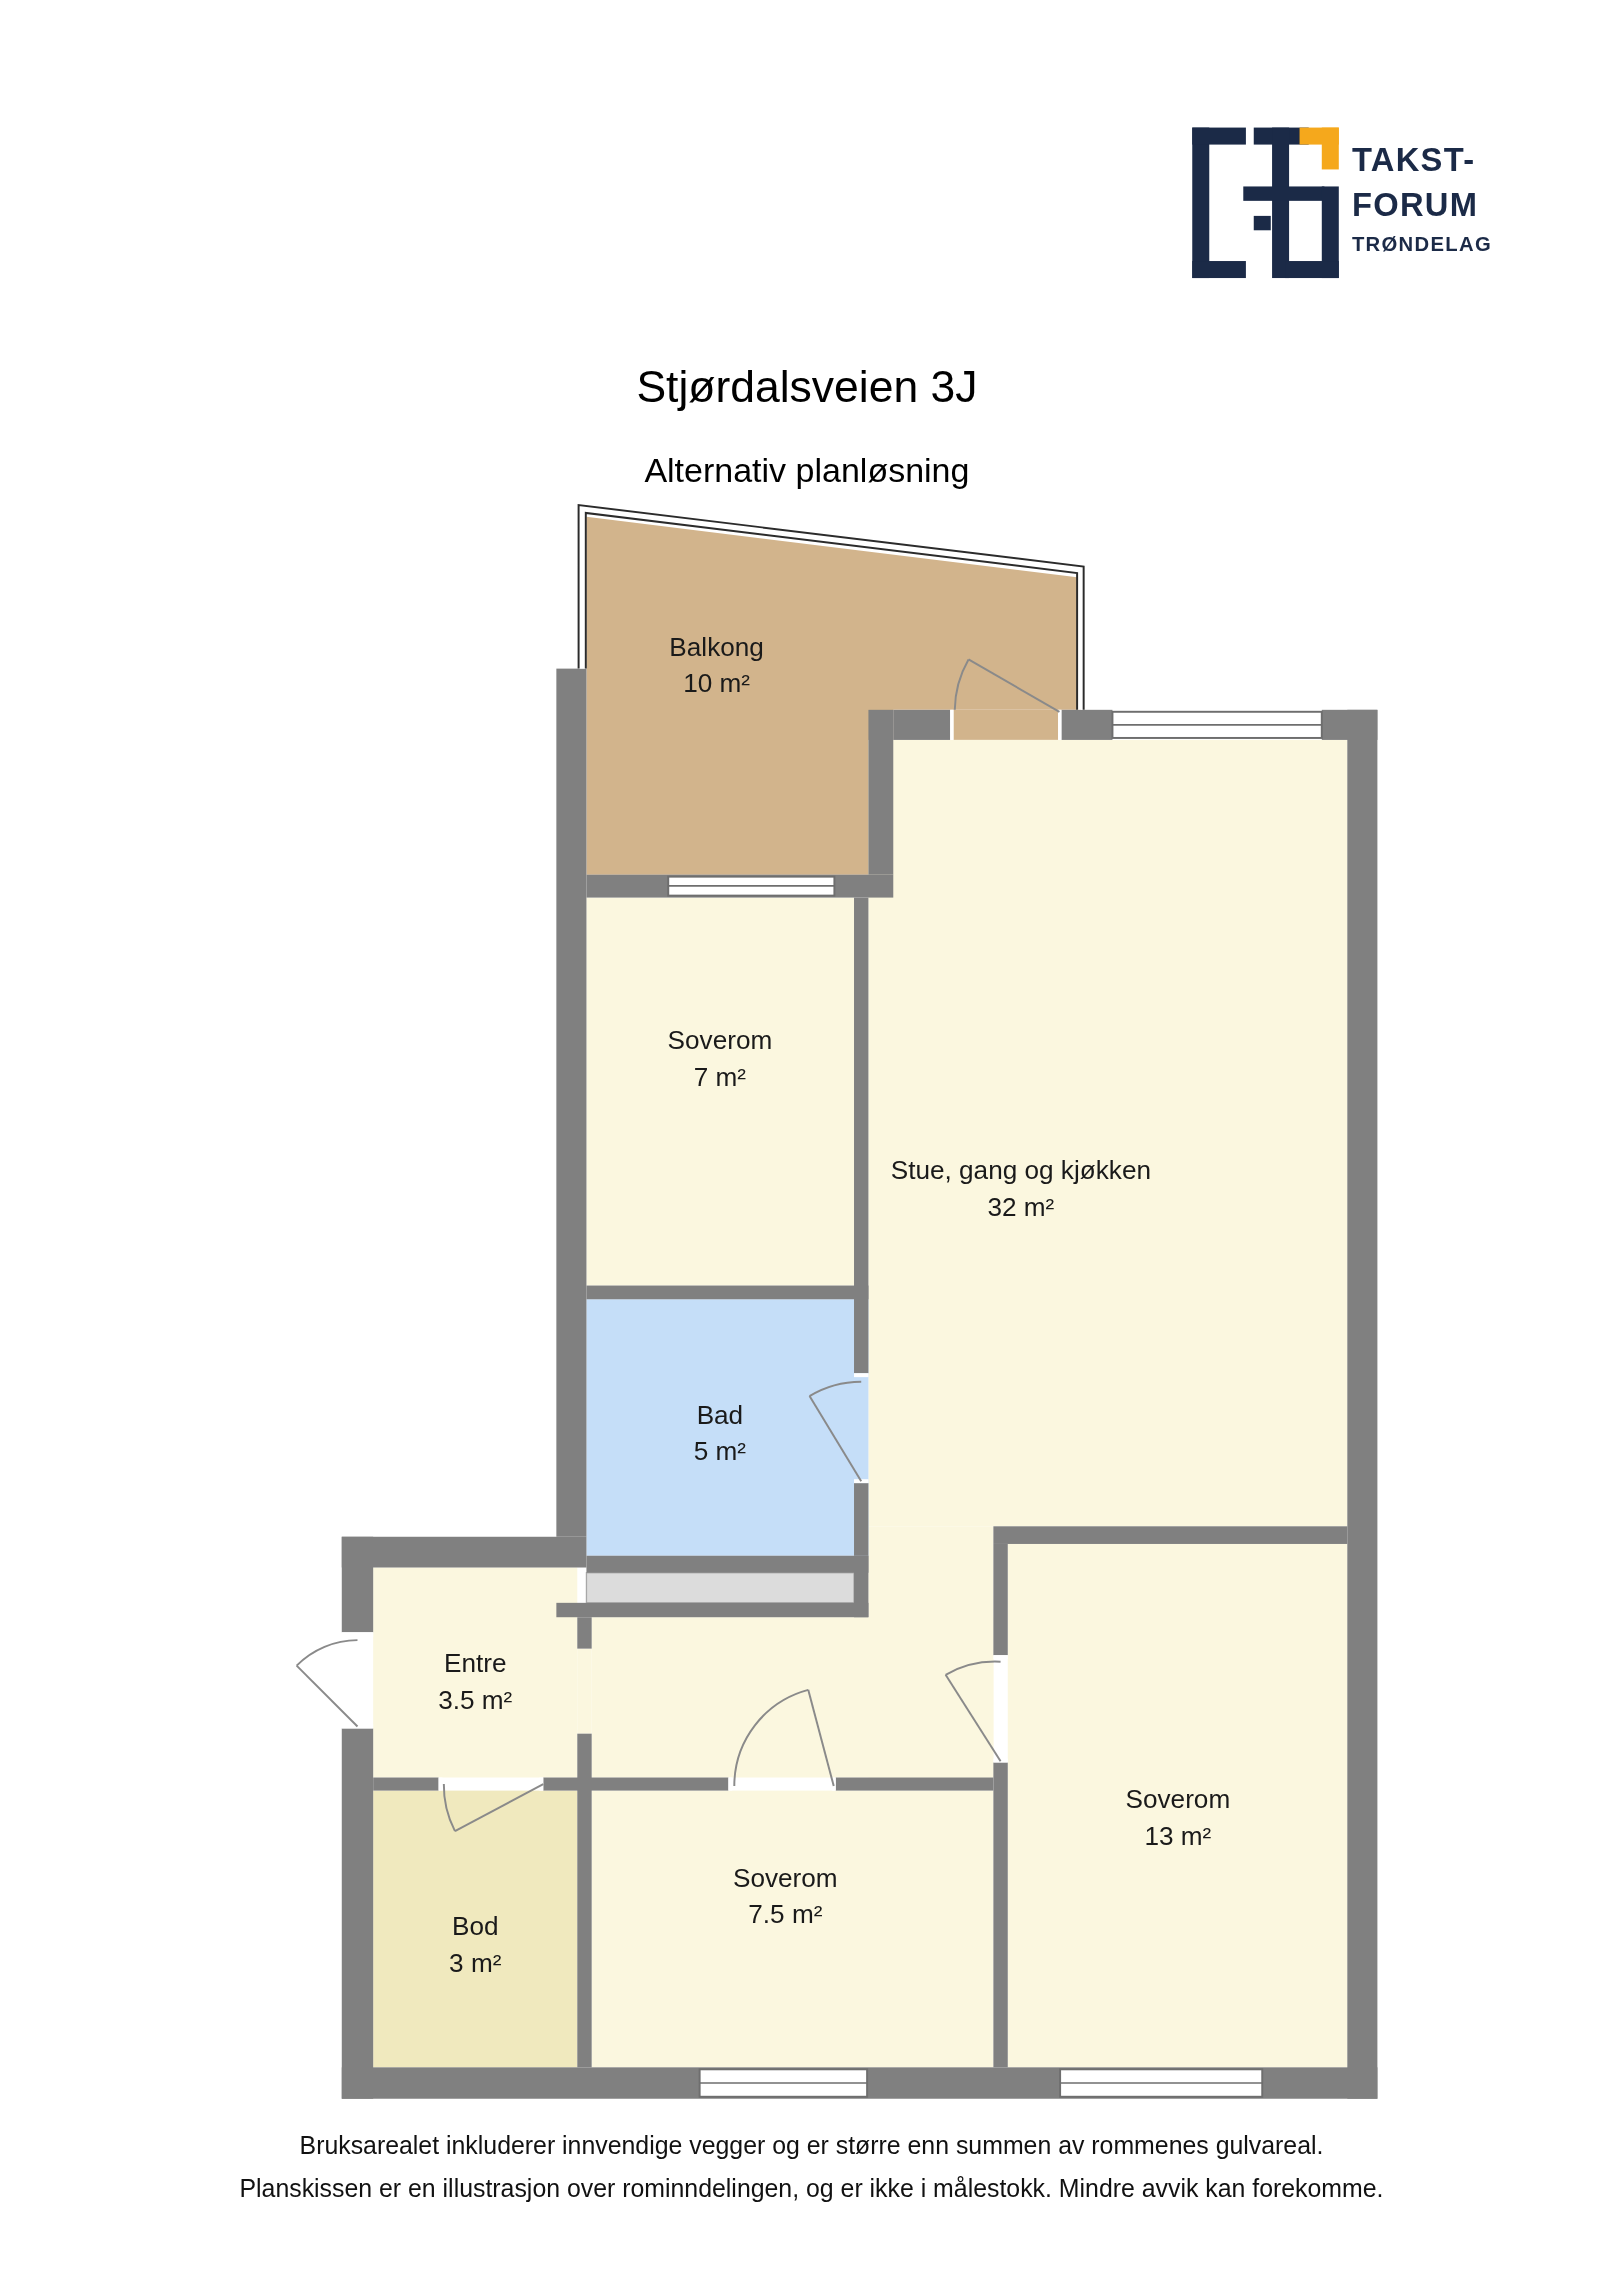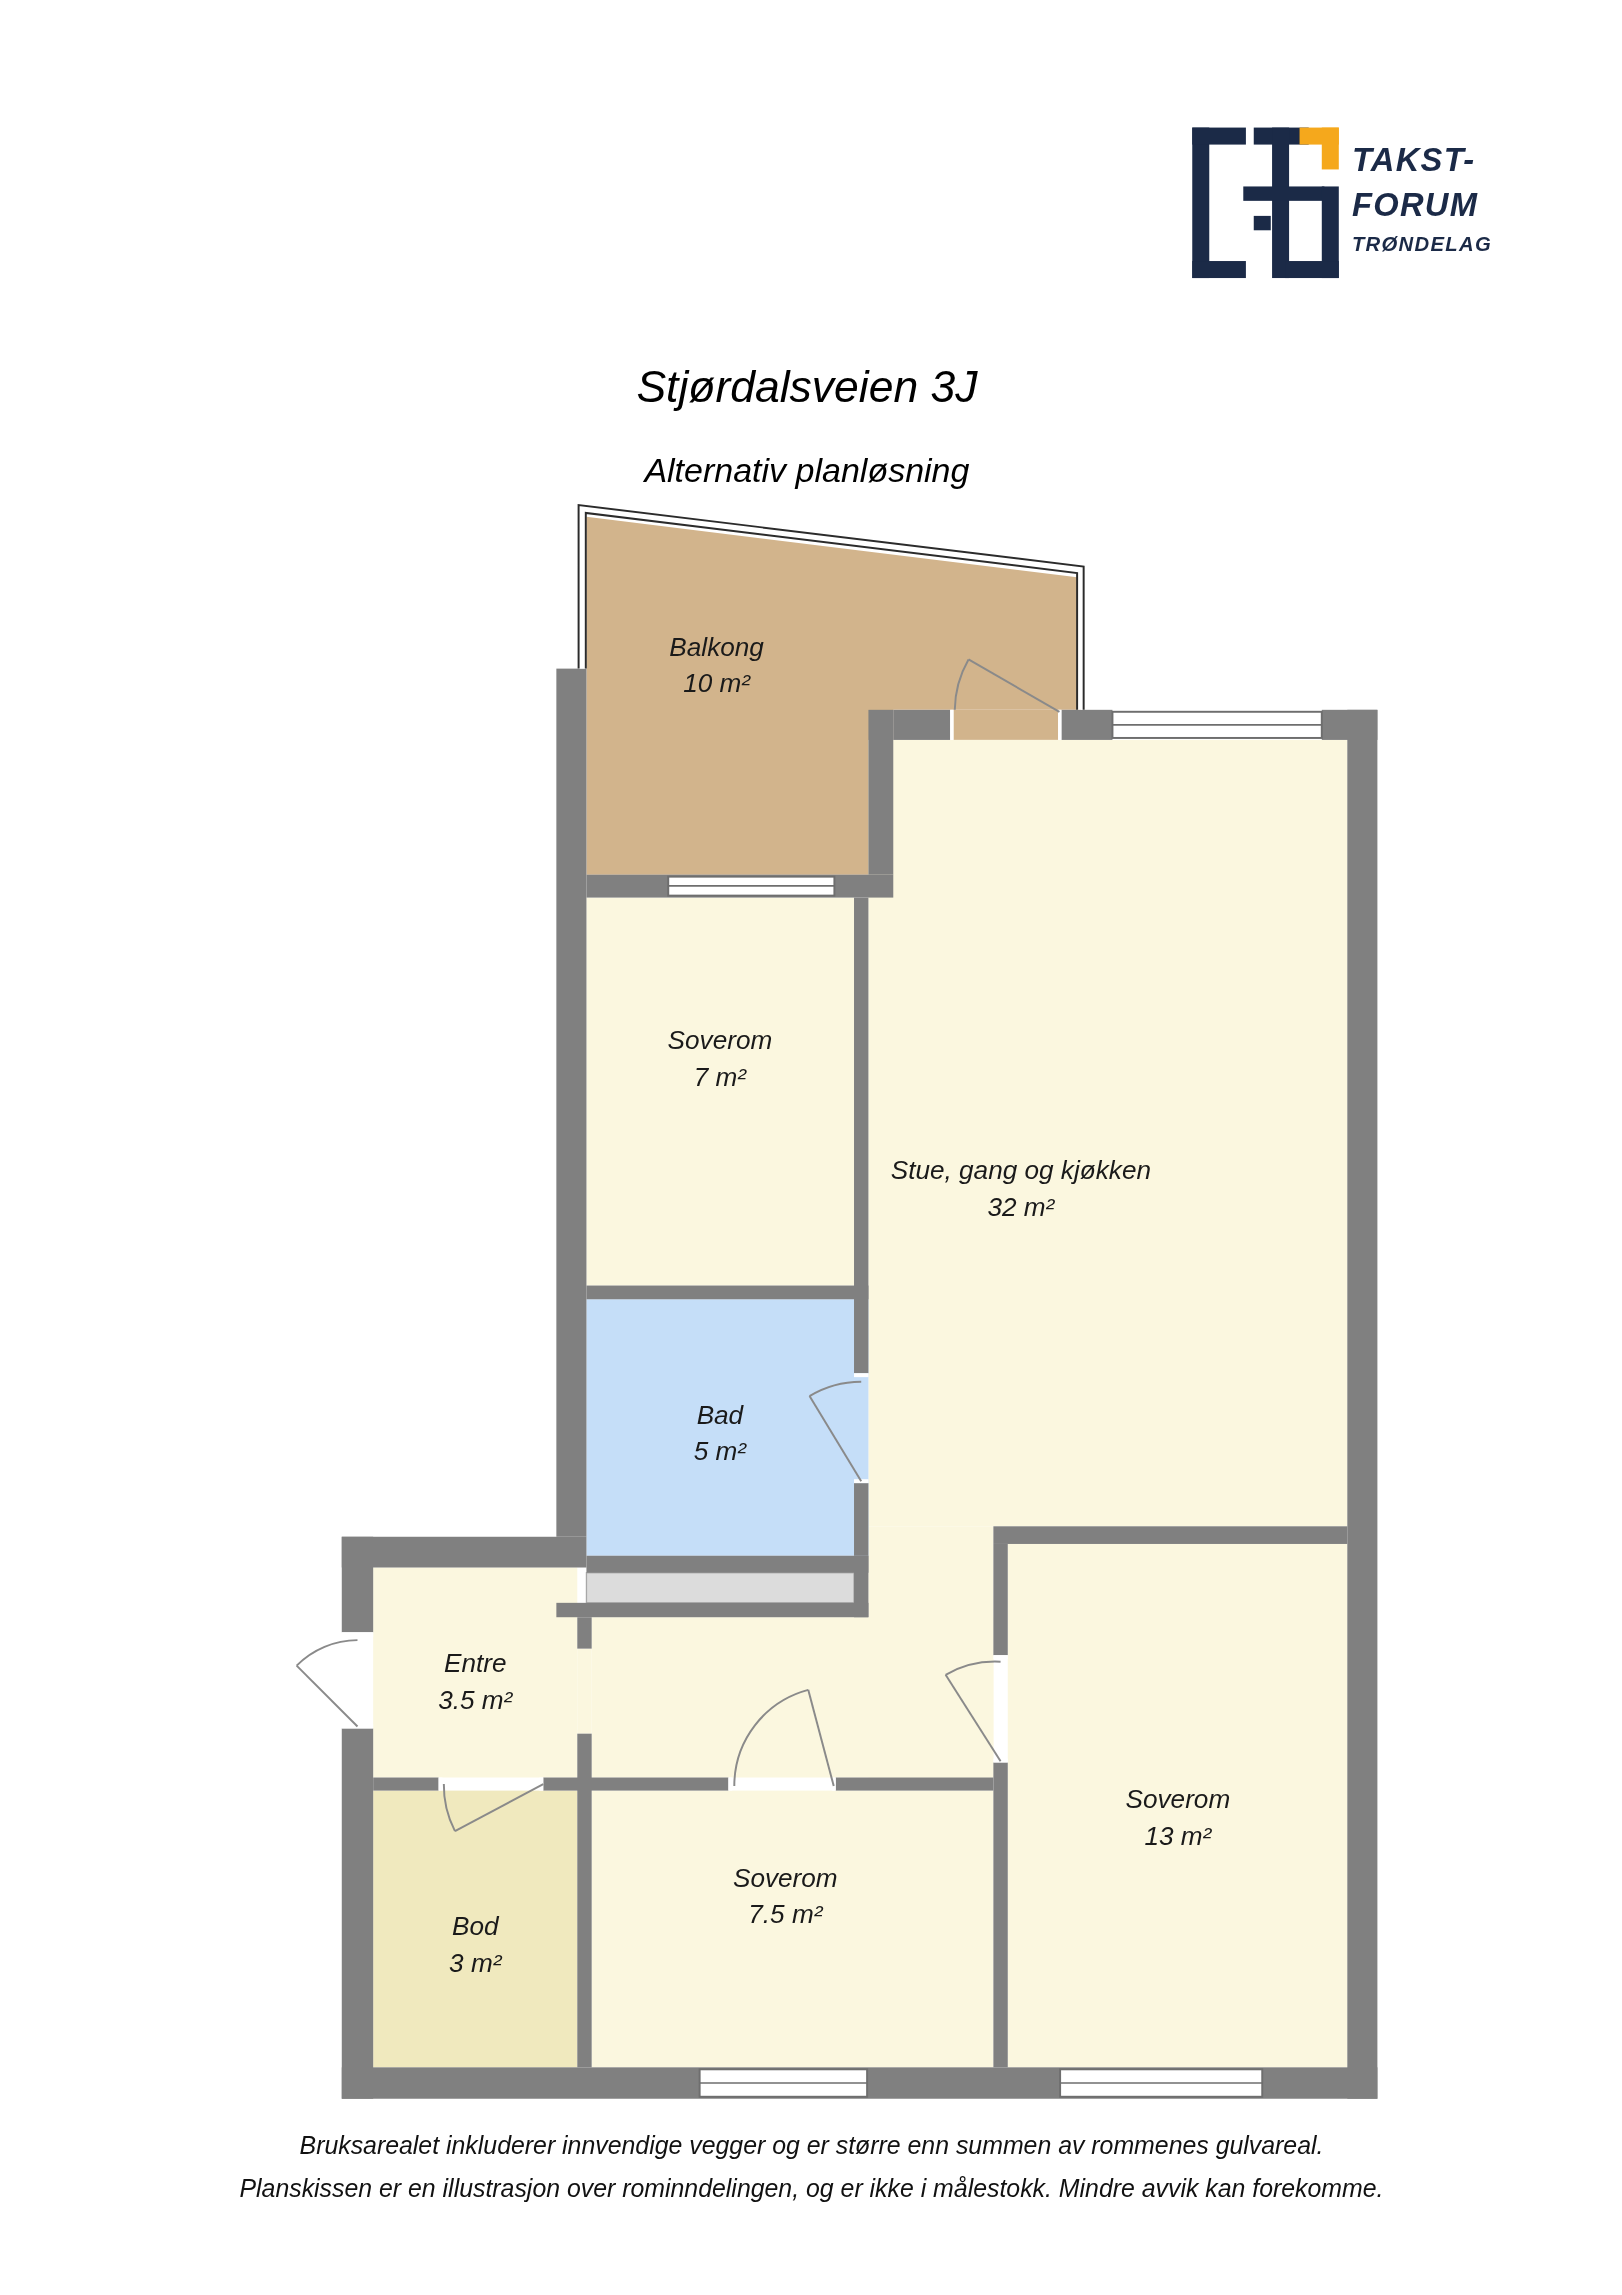--- a/index.html
+++ b/index.html
@@ -1,17 +1,17 @@
 <!DOCTYPE html>
 <html style="--wall: #808080; --window_stroke: #6E6E6E; --door_stroke: #8A8A8A; --shaft: #DCDCDC; --railing: #2B2B2B; --text: #1A1A1A; --logo_navy: #1B2A47; --logo_orange: #F5A81C;font-size:10.5px"><head>
 <meta charset="utf-8">
 <style>
   html,body{margin:0;padding:0;background:#ffffff;}
   .page{width:1623px;height:2295px;position:relative;background:#fff;
-        font-family:"Liberation Sans", sans-serif;font-style:italic;}
+        font-family:"Liberation Sans", sans-serif;}
   svg{display:block}
   .wall{fill:var(--wall);}
   .jamb{fill:#ffffff;}
   .win{fill:#ffffff;stroke:var(--window_stroke);stroke-width:3;}
   .winline{stroke:var(--window_stroke);stroke-width:2.5;}
   .door{stroke:var(--door_stroke);stroke-width:3;fill:none;}
   .rail{stroke:var(--railing);stroke-width:3;fill:none;}
   .railband{stroke:#ffffff;stroke-width:10;fill:none;}
   .shaft{fill:var(--shaft);stroke:#a8a8a8;stroke-width:2;}
   .roomlabel{fill:var(--text);font-size:40px;text-anchor:middle;}

